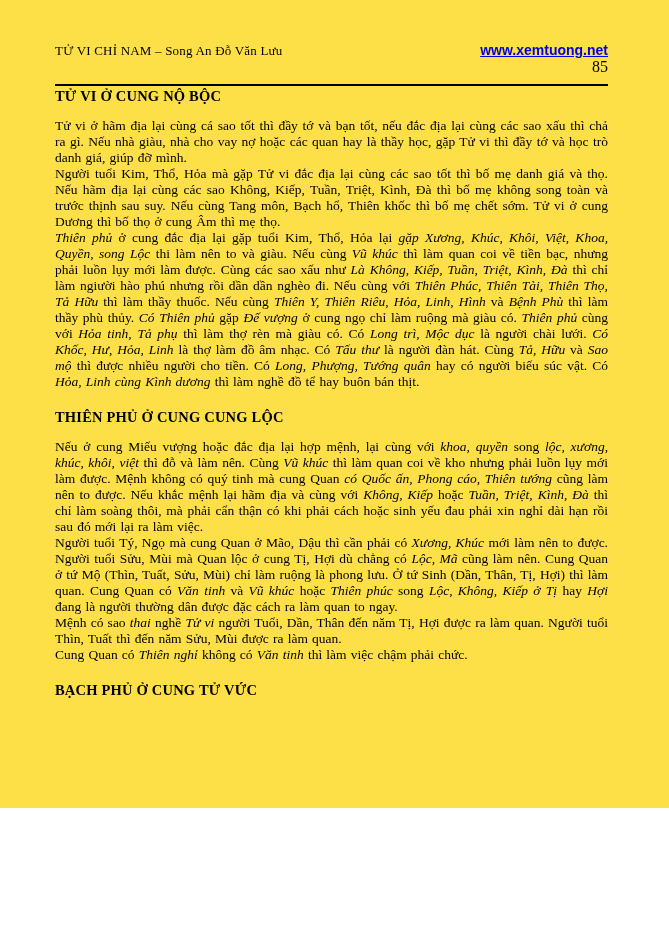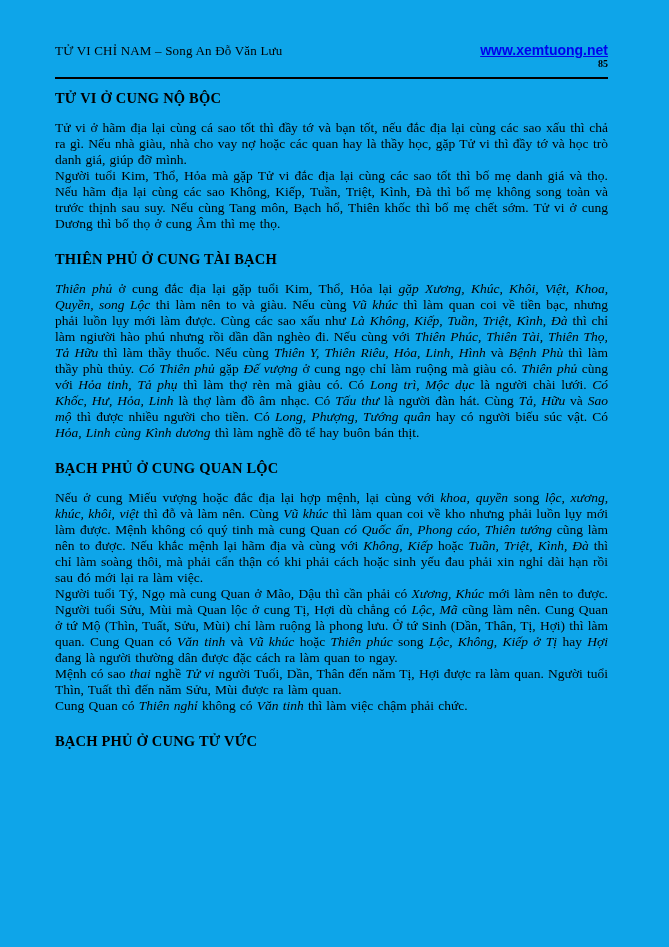--- a/index.html
+++ b/index.html
@@ -3,23 +3,23 @@
 <meta charset="utf-8">
 <style>
   html, body {
     margin: 0;
     padding: 0;
     background: #ffffff;
   }
   .page {
     position: relative;
     width: 669px;
-    height: 947px;
+    height: 808px;
     box-sizing: border-box;
-    background: #0ea5e9;
+    background: #fde047;
     color: #000000;
     font-family: "Liberation Serif", serif;
     padding: 42px 61px 0 55px;
     overflow: hidden;
   }
   .page-header {
     display: flex;
     justify-content: space-between;
     align-items: baseline;
   }
@@ -36,40 +36,39 @@
   .site-link {
     font-family: "Liberation Sans", sans-serif;
     font-weight: bold;
     font-size: 14px;
     color: #0000ee;
     text-decoration: underline;
     cursor: pointer;
     white-space: nowrap;
   }
   .page-number {
-    font-size: 10px;
+    font-size: 16px;
     color: #000000;
     margin-left: -7px;
     position: relative;
-    font-weight: bold;
   }
   .header-divider {
     border: none;
     border-top: 2px solid #000000;
     margin: 8px 0 0 0;
     width: 100%;
   }
   .content h2 {
     font-size: 14.5px;
     font-weight: bold;
     letter-spacing: 0.2px;
     margin: 19px 0 13px 0;
   }
   .content h2:first-child {
-    margin-top: 11px;
+    margin-top: 2px;
   }
   .content p {
     font-size: 13.5px;
     line-height: 16px;
     text-align: justify;
     margin: 0;
     word-spacing: 0.06em;
   }
 </style>
 </head>
@@ -81,22 +80,21 @@
     <span class="header-right">
       <a class="site-link" style="color: rgb(0, 0, 238);">www.xemtuong.net</a>
       <span class="page-number">85</span>
     </span>
   </div>
   <hr class="header-divider">
   <div class="content">
       <h2>TỬ VI Ở CUNG NỘ BỘC</h2>
       <p><span>Tử vi ở hãm địa lại cùng cá sao tốt thì đầy tớ và bạn tốt, nếu đắc địa lại cùng các sao xấu thì chả ra gì. Nếu nhà giàu, nhà cho vay nợ hoặc các quan hay là thầy học, gặp Tử vi thì đầy tớ và học trò danh giá, giúp đỡ mình.</span></p>
       <p><span>Người tuổi Kim, Thổ, Hỏa mà gặp Tử vi đắc địa lại cùng các sao tốt thì bố mẹ danh giá và thọ. Nếu hãm địa lại cùng các sao Không, Kiếp, Tuần, Triệt, Kình, Đà thì bố mẹ không song toàn và trước thịnh sau suy. Nếu cùng Tang môn, Bạch hổ, Thiên khốc thì bố mẹ chết sớm. Tử vi ở cung Dương thì bố thọ ở cung Âm thì mẹ thọ.</span></p>
-      <h2>THIÊN PHỦ Ở CUNG TÀI BẠCH</h2>
       <p><i>Thiên phủ</i><span> ở cung đắc địa lại gặp tuổi Kim, Thổ, Hỏa lại </span><i>gặp Xương, Khúc, Khôi, Việt, Khoa, Quyền, song Lộc</i><span> thi làm nên to và giàu. Nếu cùng </span><i>Vũ khúc</i><span> thì làm quan coi về tiền bạc, nhưng phải luồn lụy mới làm được. Cùng các sao xấu như </span><i>Là Không, Kiếp, Tuần, Triệt, Kình, Đà</i><span> thì chỉ làm ngiười hào phú nhưng rồi dần dần nghèo đi. Nếu cùng với </span><i>Thiên Phúc, Thiên Tài, Thiên Thọ, Tả Hữu</i><span> thì làm thầy thuốc. Nếu cùng </span><i>Thiên Y, Thiên Riêu, Hỏa, Linh, Hình</i><span> và </span><i>Bệnh Phù</i><span> thì làm thầy phù thủy. </span><i>Có Thiên phủ</i><span> gặp </span><i>Đế vượng</i><span> ở cung ngọ chỉ làm ruộng mà giàu có. </span><i>Thiên phủ</i><span> cùng với </span><i>Hỏa tinh, Tả phụ</i><span> thì làm thợ rèn mà giàu có. Có </span><i>Long trì, Mộc dục</i><span> là người chài lưới. </span><i>Có Khốc, Hư, Hỏa, Linh</i><span> là thợ làm đồ âm nhạc. Có </span><i>Tấu thư</i><span> là người đàn hát. Cùng </span><i>Tả, Hữu</i><span> và </span><i>Sao mộ</i><span> thì được nhiều người cho tiền. Có </span><i>Long, Phượng, Tướng quân</i><span> hay có người biếu súc vật. Có </span><i>Hỏa, Linh cùng Kình dương</i><span> thì làm nghề đồ tể hay buôn bán thịt.</span></p>
-      <h2>BẠCH PHỦ Ở CUNG QUAN LỘC</h2>
+      <h2>THIÊN PHỦ Ở CUNG CUNG LỘC</h2>
       <p><span>Nếu ở cung Miếu vượng hoặc đắc địa lại hợp mệnh, lại cùng với </span><i>khoa, quyền</i><span> song </span><i>lộc, xương, khúc, khôi, việt</i><span> thì đỗ và làm nên. Cùng </span><i>Vũ khúc</i><span> thì làm quan coi về kho nhưng phải luồn lụy mới làm được. Mệnh không có quý tinh mà cung Quan </span><i>có Quốc ấn, Phong cáo, Thiên tướng</i><span> cũng làm nên to được. Nếu khắc mệnh lại hãm địa và cùng với </span><i>Không, Kiếp</i><span> hoặc </span><i>Tuần, Triệt, Kình, Đà</i><span> thì chỉ làm soàng thôi, mà phải cẩn thận có khi phải cách hoặc sinh yếu đau phải xin nghỉ dài hạn rồi sau đó mới lại ra làm việc.</span></p>
       <p><span>Người tuổi Tý, Ngọ mà cung Quan ở Mão, Dậu thì cần phải có </span><i>Xương, Khúc</i><span> mới làm nên to được. Người tuổi Sửu, Mùi mà Quan lộc ở cung Tị, Hợi dù chẳng có </span><i>Lộc, Mã</i><span> cũng làm nên. Cung Quan ở tứ Mộ (Thìn, Tuất, Sửu, Mùi) chỉ làm ruộng là phong lưu. Ở tứ Sinh (Dần, Thân, Tị, Hợi) thì làm quan. Cung Quan có </span><i>Văn tinh</i><span> và </span><i>Vũ khúc</i><span> hoặc </span><i>Thiên phúc</i><span> song </span><i>Lộc, Không, Kiếp ở Tị</i><span> hay </span><i>Hợi</i><span> đang là người thường dân được đặc cách ra làm quan to ngay.</span></p>
       <p><span>Mệnh có sao </span><i>thai</i><span> nghề </span><i>Tử vi</i><span> người Tuổi, Dần, Thân đến năm Tị, Hợi được ra làm quan. Người tuổi Thìn, Tuất thì đến năm Sửu, Mùi được ra làm quan.</span></p>
       <p><span>Cung Quan có </span><i>Thiên nghỉ</i><span> không có </span><i>Văn tinh</i><span> thì làm việc chậm phải chức.</span></p>
       <h2>BẠCH PHỦ Ở CUNG TỬ VỨC</h2>
     </div>
 </div>
 
 </body></html>

